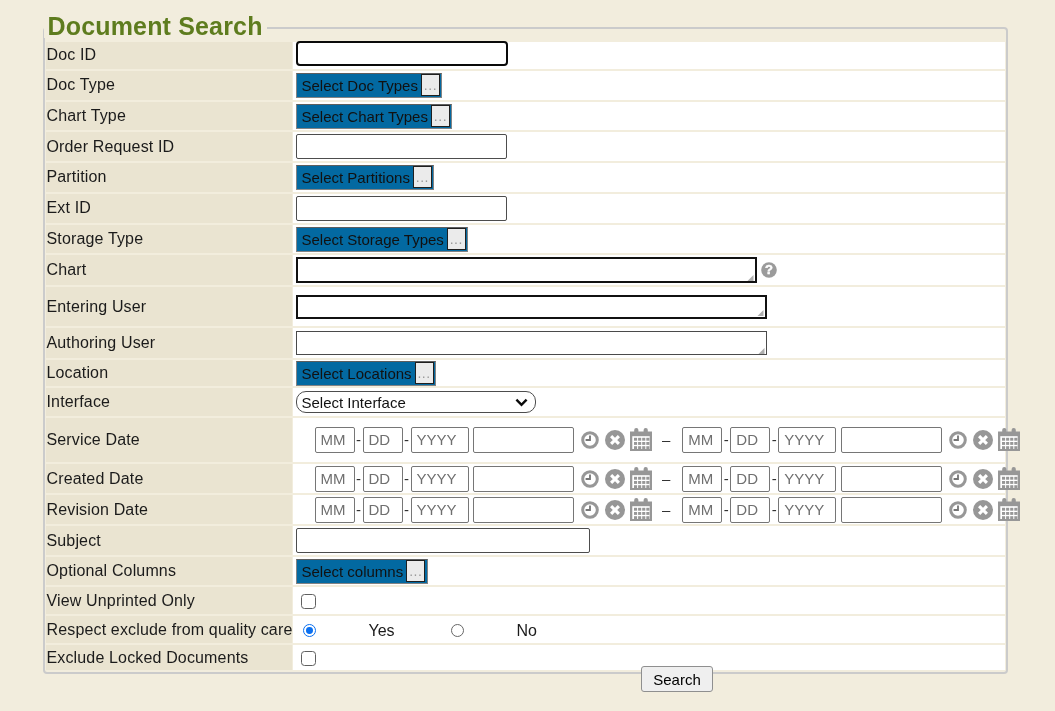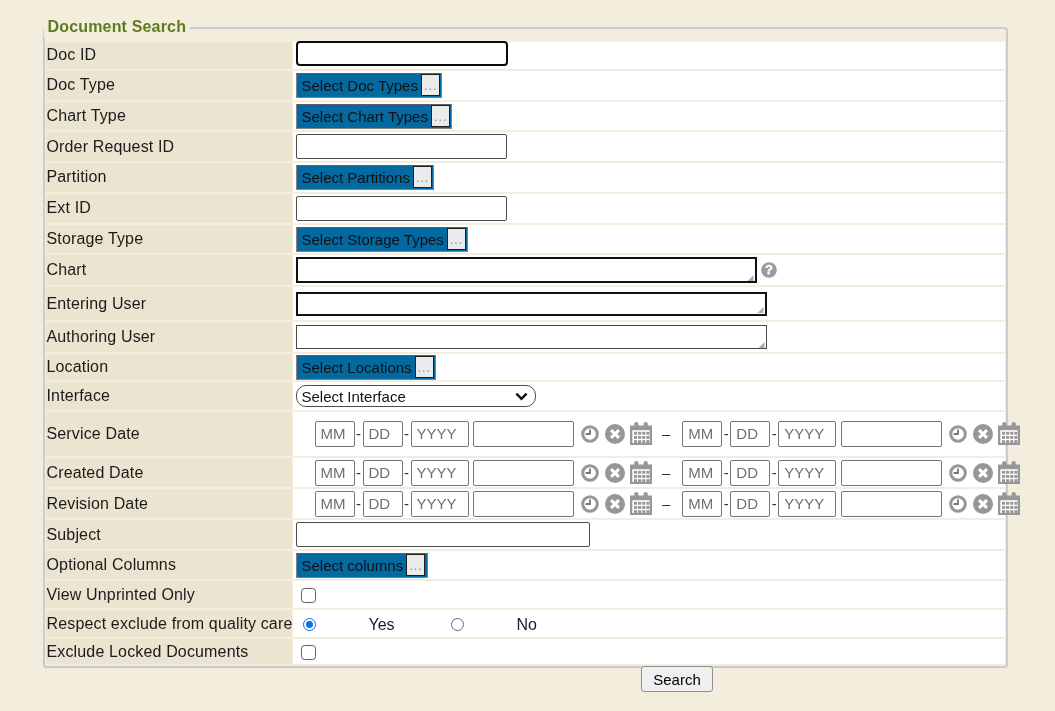--- a/index.html
+++ b/index.html
@@ -1,18 +1,18 @@
 <!DOCTYPE html>
 <html><head>
 <meta charset="utf-8">
 <style>
 html,body{margin:0;padding:0;}
 body{width:1055px;height:711px;overflow:hidden;background:#F2EDDD;font-family:"Liberation Sans",sans-serif;position:relative;}
 .fs{position:absolute;left:43px;top:26.5px;width:960.5px;border:2px solid #cbcbcb;border-radius:4px;}
-.legend{position:absolute;top:-14px;left:-1.5px;background:#F2EDDD;padding:0 4px;font-weight:bold;font-size:16px;color:#5E7C1E;line-height:23px;letter-spacing:0.17px;}
+.legend{position:absolute;top:-14px;left:-1.5px;background:#F2EDDD;padding:0 4px;font-weight:bold;font-size:25px;color:#5E7C1E;line-height:23px;letter-spacing:0.17px;}
 table.main{border-collapse:separate;border-spacing:1px 2px;width:100%;margin-top:11px;table-layout:fixed;}
 td.l{box-sizing:border-box;width:245.5px;background:#EAE4D1;padding:0 0 0 0.5px;font-size:16px;letter-spacing:0.15px;color:#1b1b1b;overflow:hidden;white-space:nowrap;}
 td.v{box-sizing:border-box;background:#fff;padding:0 0 0 3px;vertical-align:middle;}
 .ti{box-sizing:border-box;height:25px;border:1px solid #4d4d4d;border-radius:2px;background:#fff;display:inline-block;vertical-align:middle;}
 .foc{box-sizing:border-box;height:24.5px;width:212px;border:2px solid #0a0a0a;border-radius:4px;background:#fff;display:inline-block;vertical-align:middle;}
 .picker{display:inline-flex;align-items:center;background:#0369a1;border:1px solid #838383;border-top-color:#5e5e5e;height:25px;box-sizing:border-box;padding:0 1.5px 0 5px;font-size:15px;color:#111;vertical-align:middle;}
 .dots{width:19px;height:22px;background:#ebebeb;border:1.5px solid #1f1f1f;box-sizing:border-box;margin-left:3px;color:#9a9a9a;font-size:14px;line-height:20px;text-align:center;letter-spacing:0.5px;flex:none;}
 .ta{box-sizing:border-box;background:#fff;position:relative;display:inline-block;vertical-align:middle;}
 .rz{position:absolute;right:0.5px;bottom:0.5px;width:7px;height:6px;}
 .sel{box-sizing:border-box;width:240px;height:22px;border:1px solid #4d4d4d;border-radius:10px;background:#fff;display:inline-flex;align-items:center;justify-content:space-between;font-size:15px;color:#111;padding:0 7px 0 5px;vertical-align:middle;}
@@ -66,21 +66,21 @@
         </tr>
 <tr style="height:30px">
           <td class="l">Chart</td>
           <td class="v"><span class="ta" style="width:461px;height:26px;border:2px solid #111;"><svg class="rz" viewBox="0 0 9 9">
                 <path d="M9 0 L9 9 L0 9 Z" fill="#aeaeae"></path>
               </svg></span><span style="display:inline-block;width:4px;"></span><svg class="ic" style="vertical-align:middle" width="16" height="16" viewBox="0 0 16 16">
               <circle cx="8" cy="8" r="7.8" fill="#9b9b9b"></circle>
               <text x="8" y="12.4" text-anchor="middle" font-size="13" font-weight="bold" fill="#fff" stroke="#fff" stroke-width="0.5" font-family="Liberation Sans">?</text>
             </svg></td>
         </tr>
-<tr style="height:33px">
+<tr style="height:39px">
           <td class="l">Entering User</td>
           <td class="v"><span class="ta" style="width:471px;height:24px;border:2px solid #111;"><svg class="rz" viewBox="0 0 9 9">
                 <path d="M9 0 L9 9 L0 9 Z" fill="#aeaeae"></path>
               </svg></span></td>
         </tr>
 <tr style="height:29.5px">
           <td class="l">Authoring User</td>
           <td class="v"><span class="ta" style="width:471px;height:24px;border:1.5px solid #4a4a4a;"><svg class="rz" viewBox="0 0 9 9">
                 <path d="M9 0 L9 9 L0 9 Z" fill="#aeaeae"></path>
               </svg></span></td>

